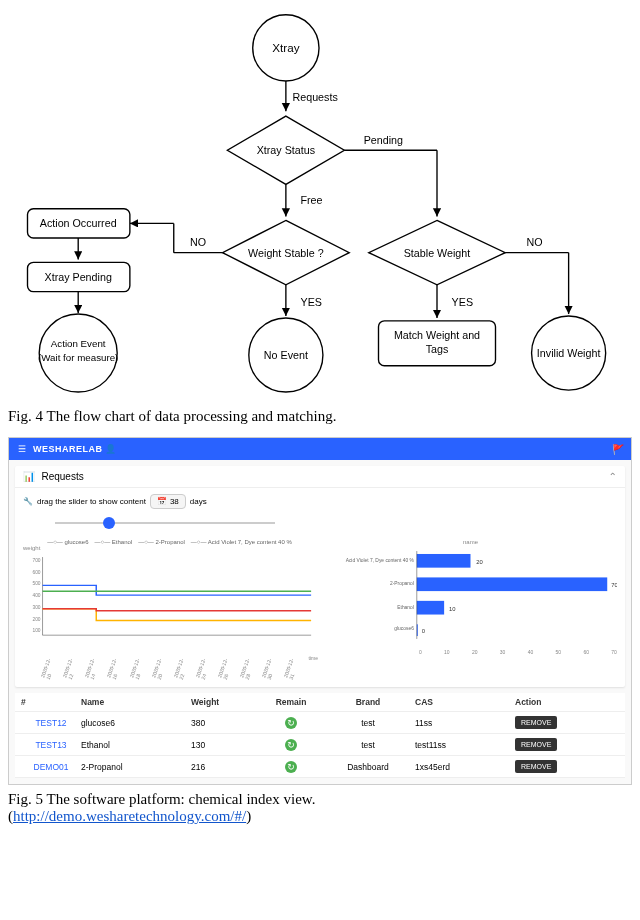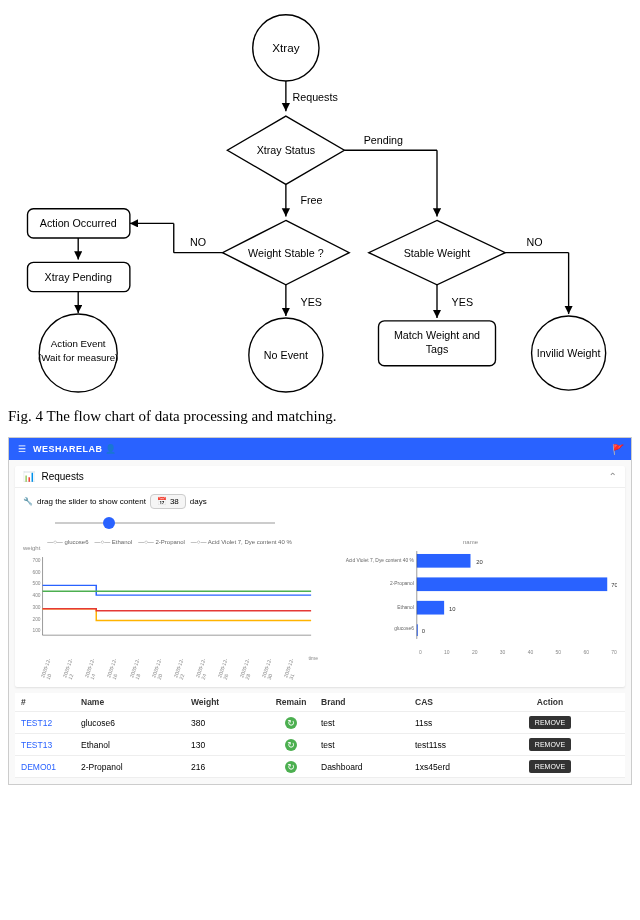--- a/index.html
+++ b/index.html
@@ -31,24 +31,24 @@
 .barsvg { width: 100%; height: 100px; }
 .xticks { font-size: 5px; color: #888; display: flex; justify-content: space-between; }
 .rot span { writing-mode: vertical-rl; transform: rotate(200deg); transform-origin: center; font-size: 5px; display: inline-block; height: 24px; margin-right: -2px; }
 .table { background: #fff; margin: 6px; font-size: 8.5px; }
 .trow { display: flex; align-items: center; border-bottom: 1px solid #eee; padding: 4px 6px; }
 .thead { font-weight: bold; color: #333; }
 .trow > div:nth-child(1) { width: 60px; }
 .trow > div:nth-child(2) { width: 110px; }
 .trow > div:nth-child(3) { width: 70px; }
 .trow > div:nth-child(4) { width: 60px; text-align: center; }
-.trow > div:nth-child(5) { width: 94px; }
+.trow > div:nth-child(5) { width: 94px; text-align: center; }
 .trow > div:nth-child(6) { width: 100px; }
-.trow > div:nth-child(7) { width: 70px; text-align: center; }
-.idlink { color: #2962ff; }
+.trow > div:nth-child(7) { width: 70px; text-align: left; }
+.idlink { color: #2962ff; text-align: center; }
 .remain-ico { display: inline-block; width: 12px; height: 12px; border-radius: 50%; background: #4caf50; color: #fff; font-size: 9px; line-height: 12px; text-align: center; }
 .btn-remove { background: #333; color: #fff; padding: 3px 6px; font-size: 7px; border-radius: 2px; display: inline-block; }
 </style>
 </head>
 <body>
 
 <div class="page">
 
 
 <svg class="flowchart" viewBox="0 0 640 400">
@@ -256,14 +256,18 @@
       <div>2-Propanol</div>
           <div>216</div>
       <div><span class="remain-ico">↻</span></div>
       <div>Dashboard</div>
           <div>1xs45erd</div>
       <div><span class="btn-remove">REMOVE</span></div>
     </div>
   </div>
 </div>
 
-
+<div class="caption">
+  <span>Fig. 5 The software platform: chemical index view.</span><br>
+  <span>(</span><a>http://demo.wesharetechnology.com/#/</a><span>)</span>
 </div>
 
+</div>
+
 </body></html>

